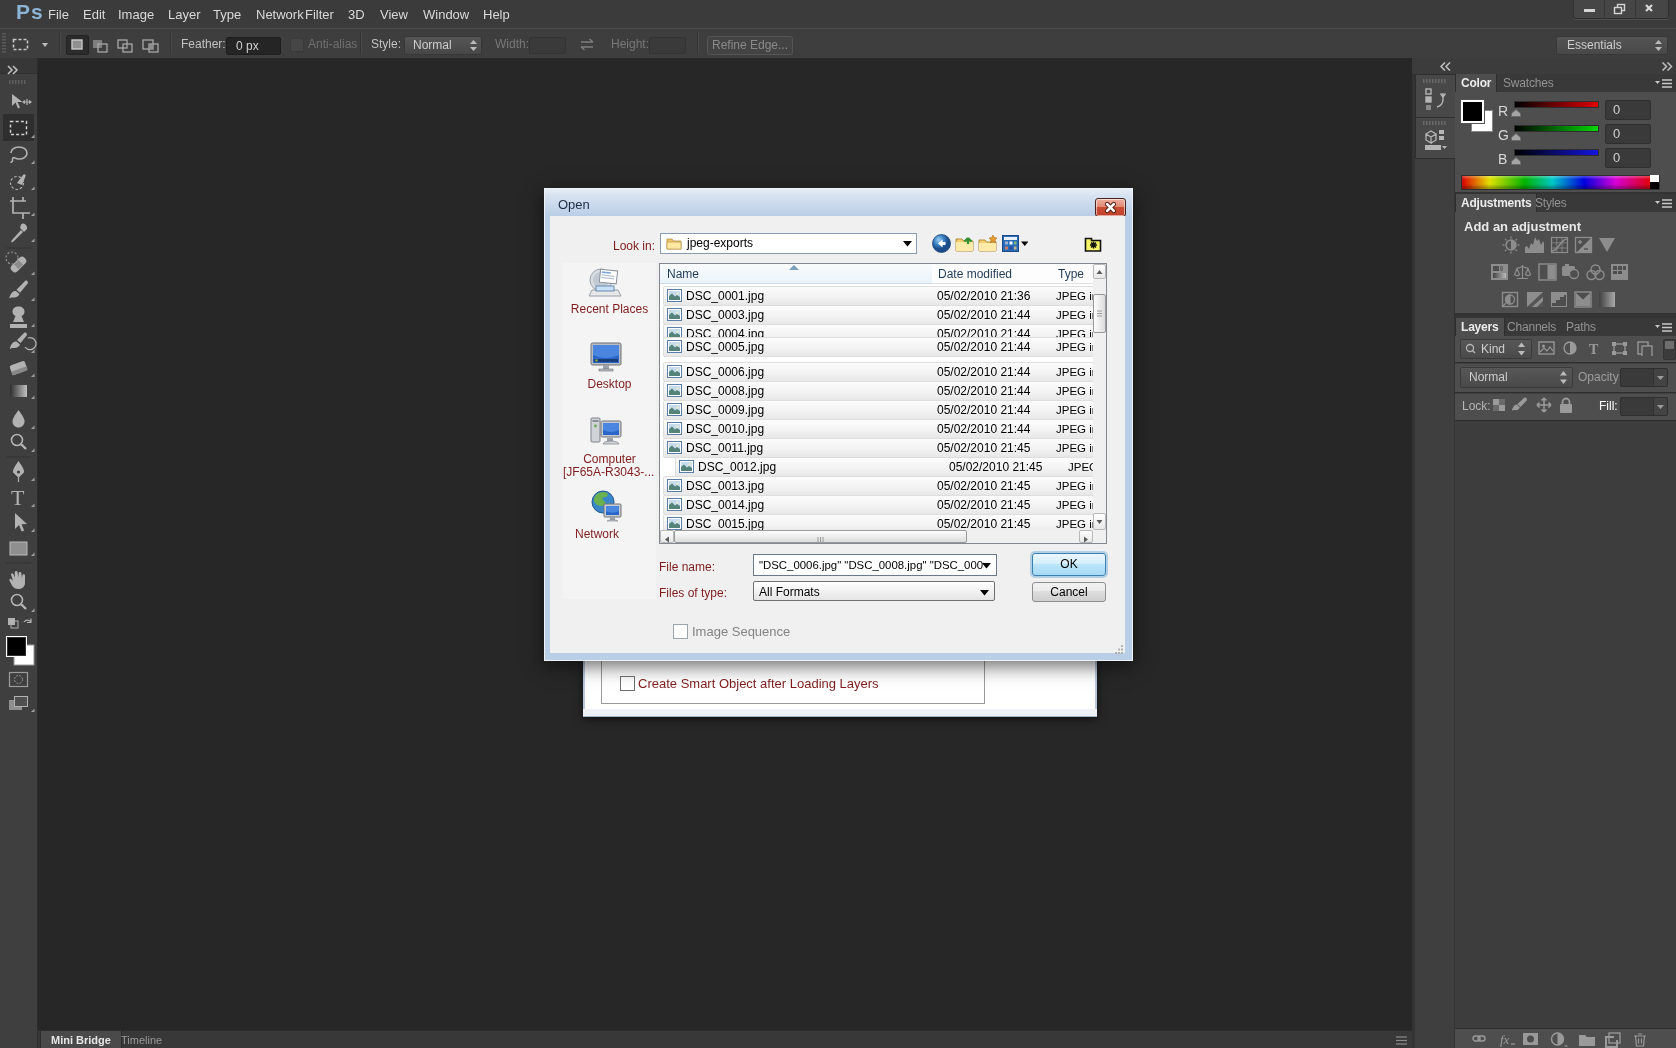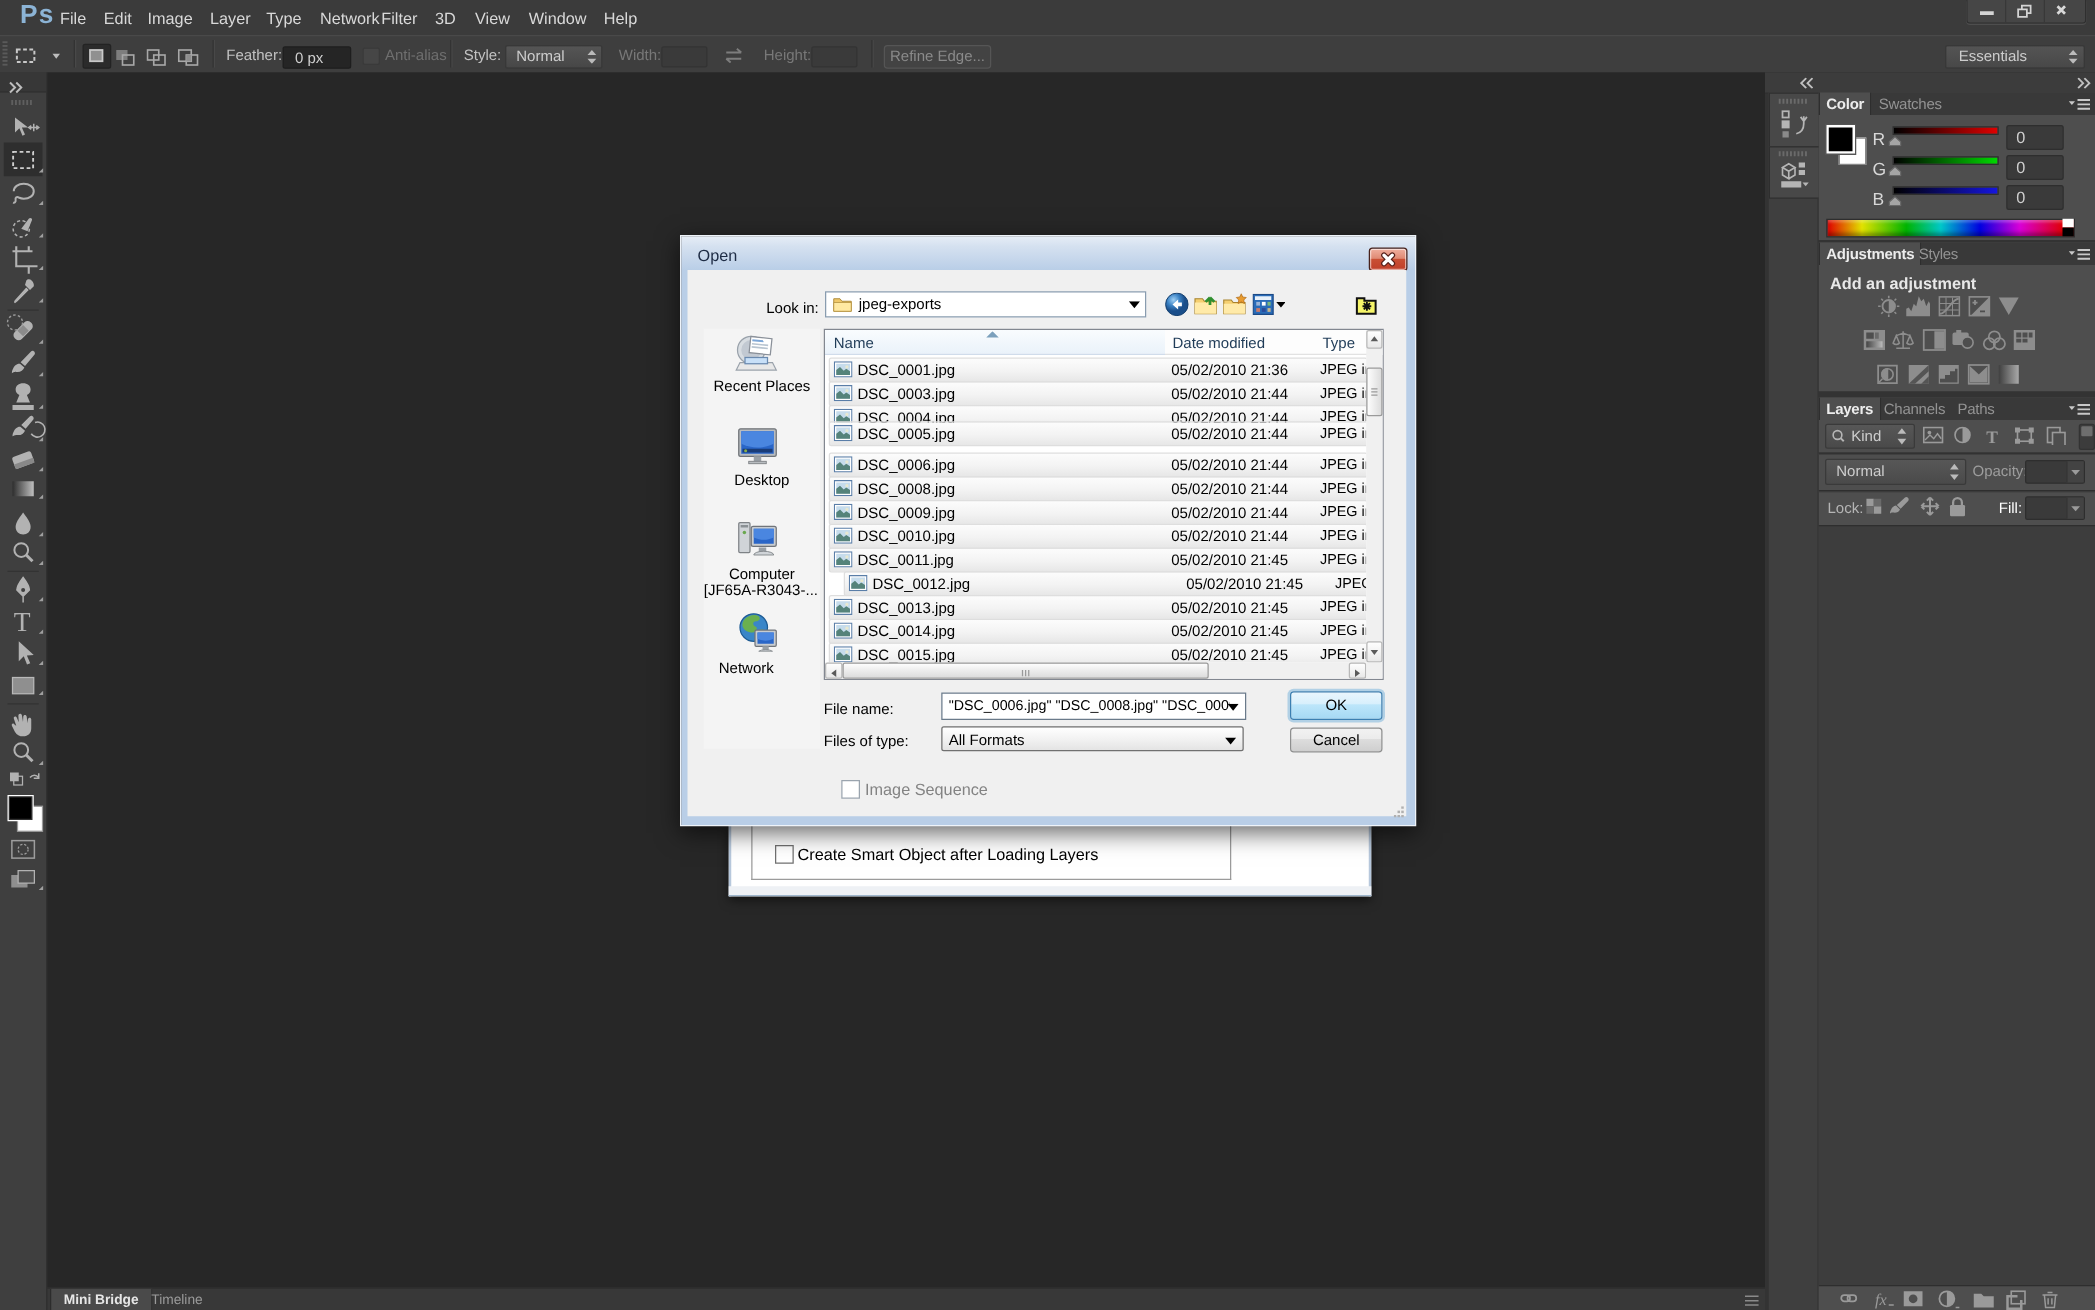--- a/index.html
+++ b/index.html
@@ -29,21 +29,21 @@
 .tab{position:absolute;top:0;height:18px;line-height:19px;font-size:12px;letter-spacing:-0.2px;padding:0 5px;color:#939393;white-space:nowrap;}
 .tab.act{background:#4e4e4e;color:#ececec;font-weight:bold;border-left:1px solid #2e2e2e;border-right:1px solid #2e2e2e;}
 .pmenu{position:absolute;right:4px;top:5px;width:17px;height:9px;}
 .dkfield{position:absolute;background:#3a3a3a;border:1px solid #2e2e2e;border-radius:2px;}
 
 #dlg2{left:583px;top:660px;width:510px;height:57px;background:#ffffff;border-left:2px solid #b7c8dc;border-right:2px solid #b7c8dc;box-shadow:0 3px 8px rgba(0,0,0,.55);}
 #dlg{left:544px;top:188px;width:587px;height:471px;border-radius:0;
 background:linear-gradient(#e6edf6,#d5e1f0 8px,#c2d4ea 21px,#b9cee7 27px,#b9cee7);box-shadow:0 5px 18px rgba(0,0,0,.6);
 border:1px solid #eef3f9;}
 #dlgbody{position:absolute;left:5px;top:27px;width:575px;height:437px;background:#f0f0f0;}
-.dtext{position:absolute;font-size:12px;color:#000000;}
+.dtext{position:absolute;font-size:12px;color:#7f1d1d;}
 .combo{position:absolute;background:#fff;border:1px solid #899caf;}
 .btn{position:absolute;font-size:12px;color:#000;text-align:center;
 background:linear-gradient(#f2f2f2,#ebebeb 45%,#dddddd 46%,#cfcfcf);border:1px solid #8e8f8f;border-radius:3px;}
 .row{position:absolute;left:3px;height:18px;border:1px solid #dedede;border-radius:2px;
 background:linear-gradient(#fcfcfc,#f3f3f3 55%,#e7e7e7);}
 .rowt{position:absolute;top:2px;font-size:12px;color:#000;white-space:nowrap;}
 </style>
 </head>
 <body>
 

